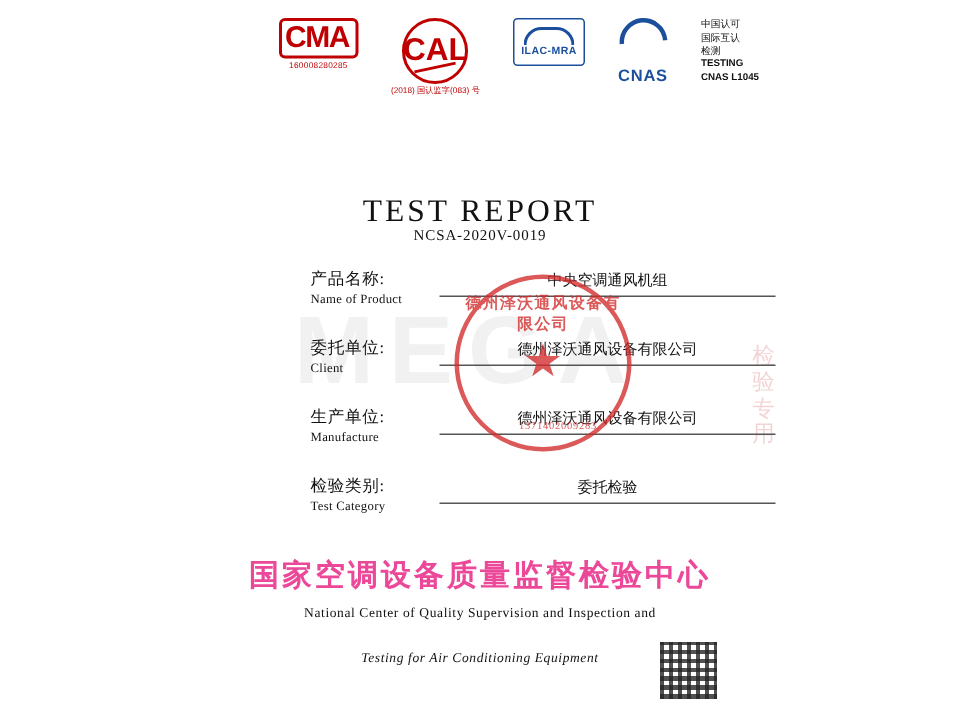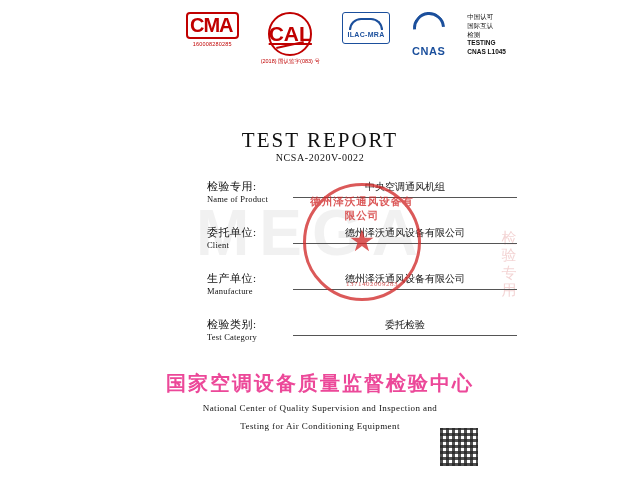--- a/index.html
+++ b/index.html
@@ -66,21 +66,20 @@
     border: 2px solid #c00000;
     border-radius: 50%;
     color: #c00000;
     font-family: "Liberation Sans", sans-serif;
     font-weight: bold;
     font-size: 21px;
     display: flex;
     align-items: center;
     justify-content: center;
     position: relative;
-    text-decoration: underline;
   }
   .cal-mark::after {
     content: "";
     position: absolute;
     left: 6px;
     right: 6px;
     bottom: 8px;
     height: 2px;
     background: #c00000;
     transform: rotate(-12deg);
@@ -254,21 +253,22 @@
     color: #ec4899;
   }
   .org-en1, .org-en2 {
     font-family: "Liberation Serif", serif;
     font-size: 9px;
     color: #111111;
     letter-spacing: 0.4px;
     margin-top: 6px;
   }
   .org-en2 {
-    margin-top: 8px;
+    margin-top: 20px;
+    font-style: italic;
   }
 
   
   .seal {
     position: absolute;
     top: 183px;
     left: 303px;
     width: 112px;
     height: 112px;
     border: 3px solid #d22b2b;
@@ -387,27 +387,27 @@
       <div class="bold">TESTING</div>
       <div class="bold">CNAS L1045</div>
     </div>
 
   </div>
 
   <div class="watermark-mega">MEGA</div>
   <div class="watermark-side">检验专用</div>
 
   <div class="title-en">TEST REPORT</div>
-  <div class="report-no">NCSA-2020V-0022</div>
+  <div class="report-no">NCSA-2020V-0019</div>
 
   <div class="fields">
 
     <div class="field-row">
       <div class="field-label">
-        <div class="label-cn">检验专用:</div>
+        <div class="label-cn">产品名称:</div>
         <div class="label-en">Name of Product</div>
       </div>
       <div class="field-value">中央空调通风机组</div>
     </div>
 
     <div class="field-row">
       <div class="field-label">
         <div class="label-cn">委托单位:</div>
         <div class="label-en">Client</div>
       </div>

